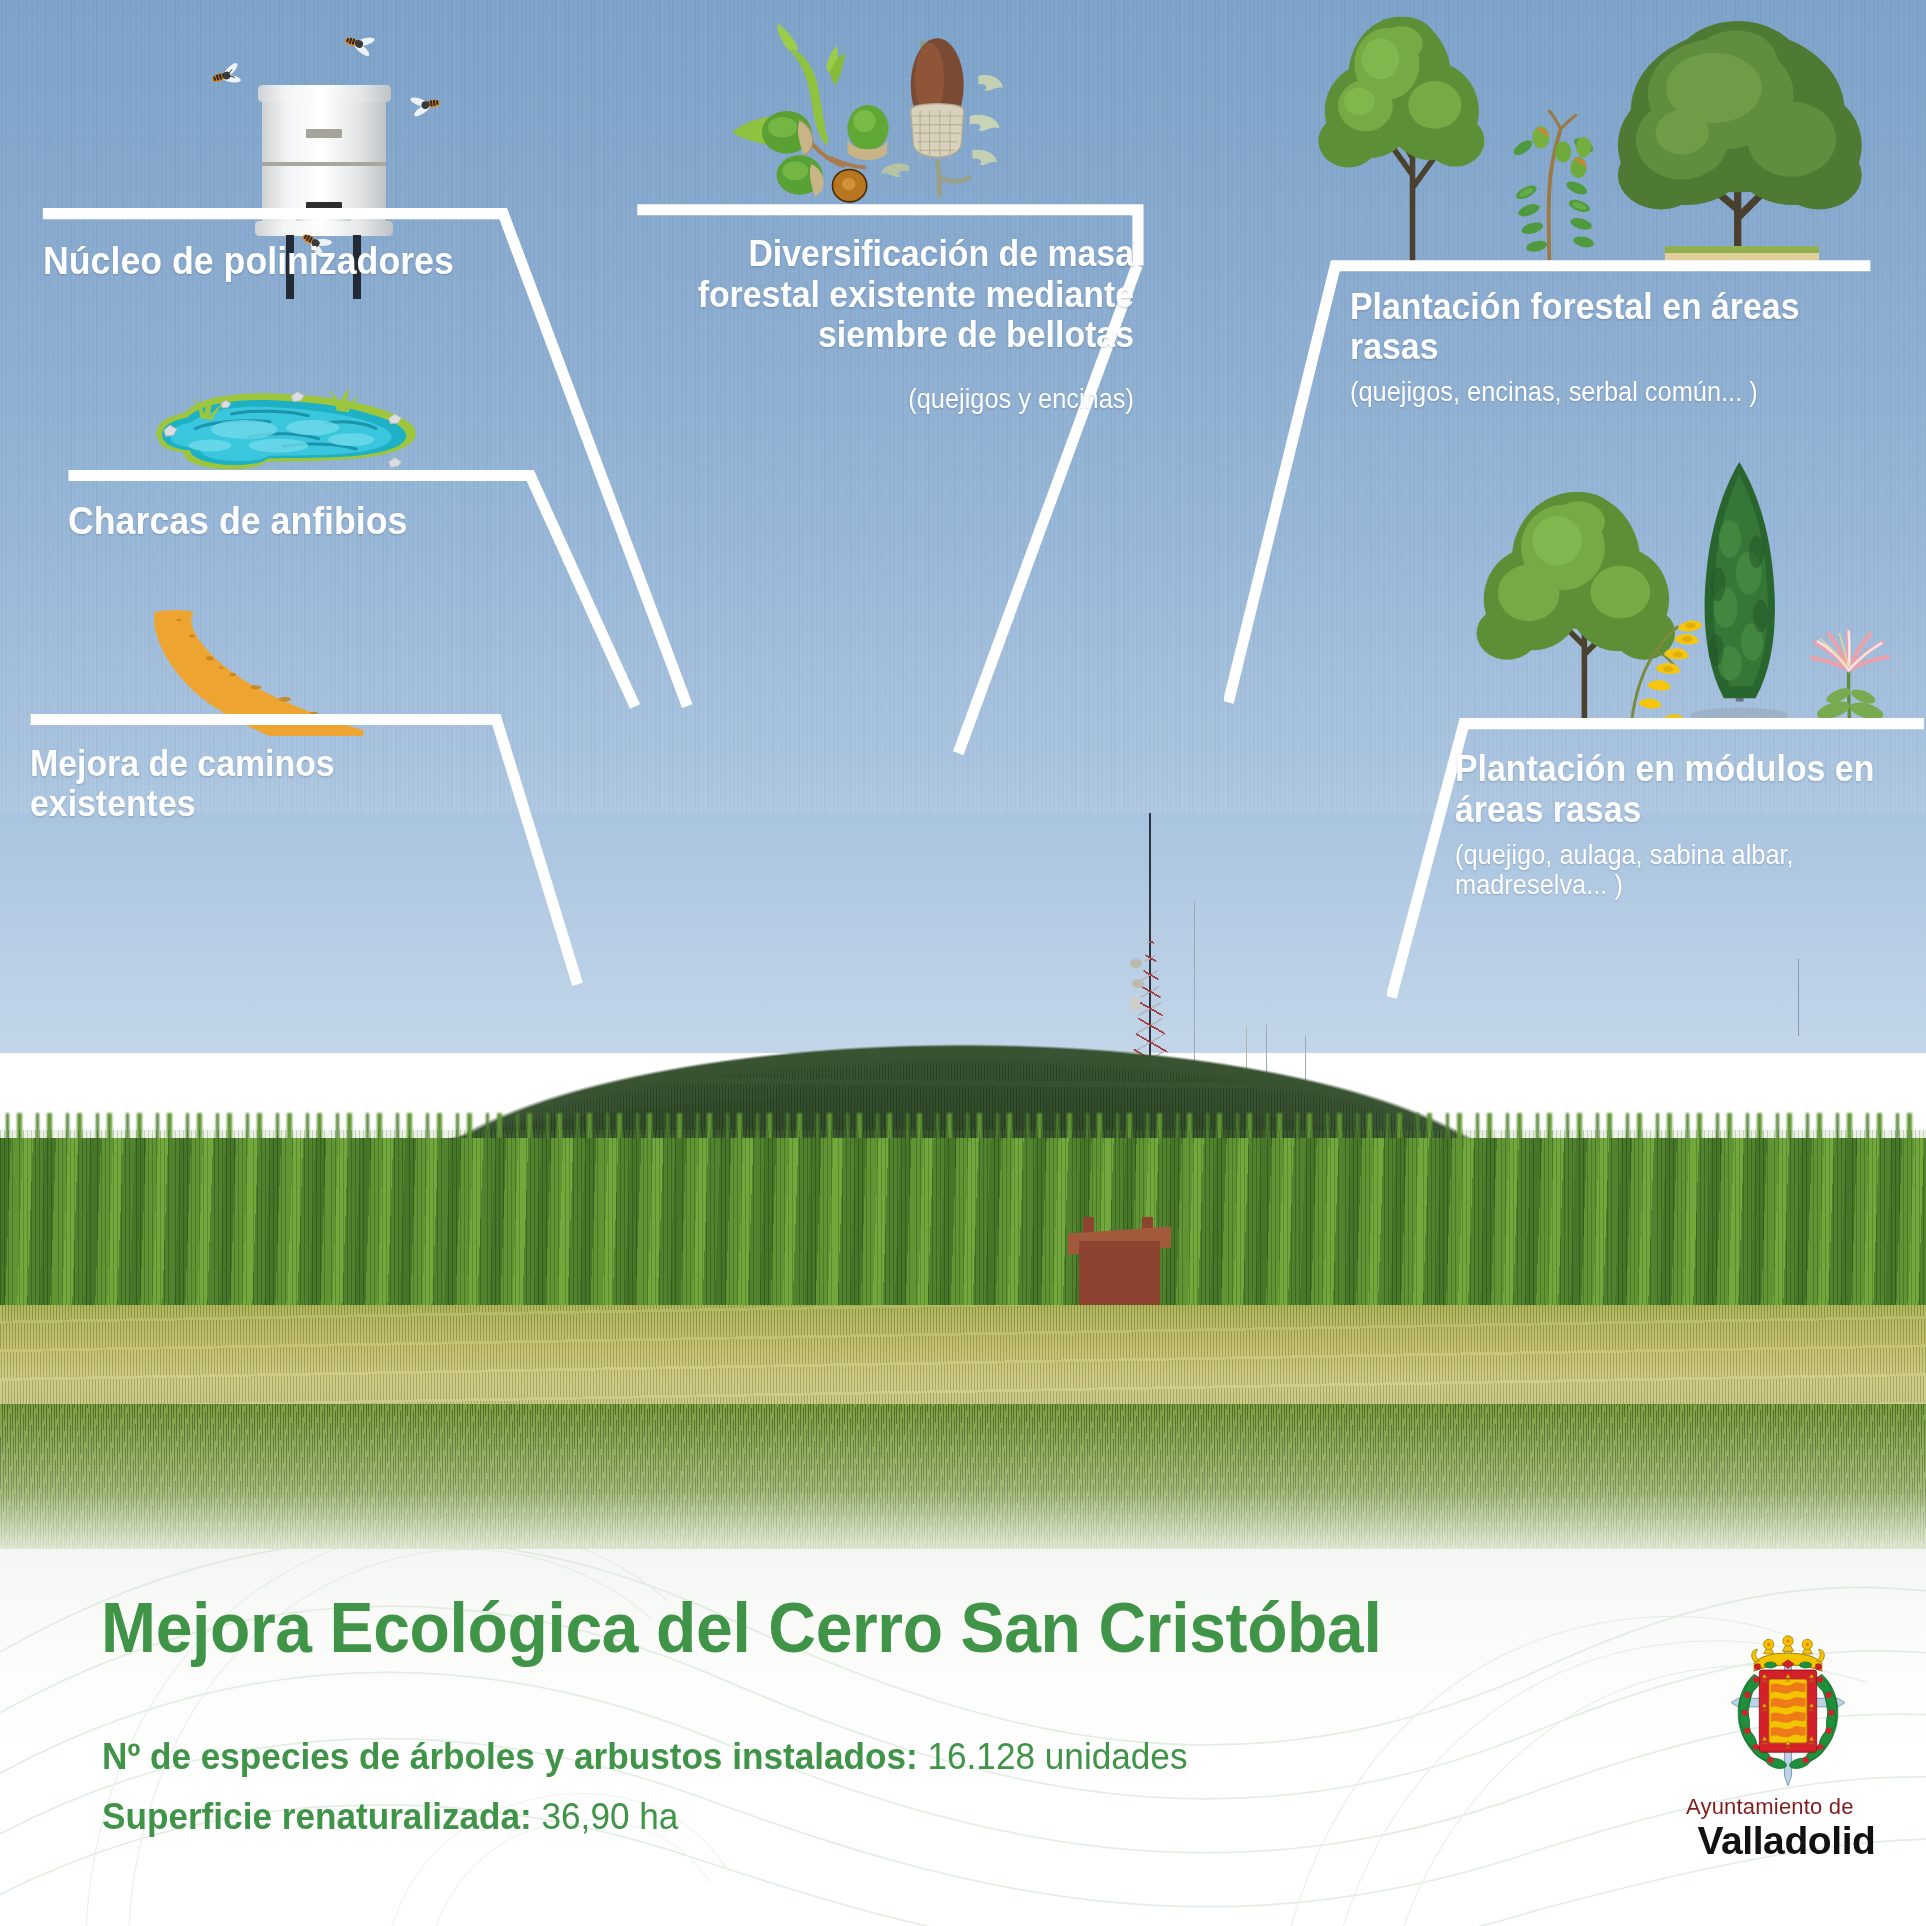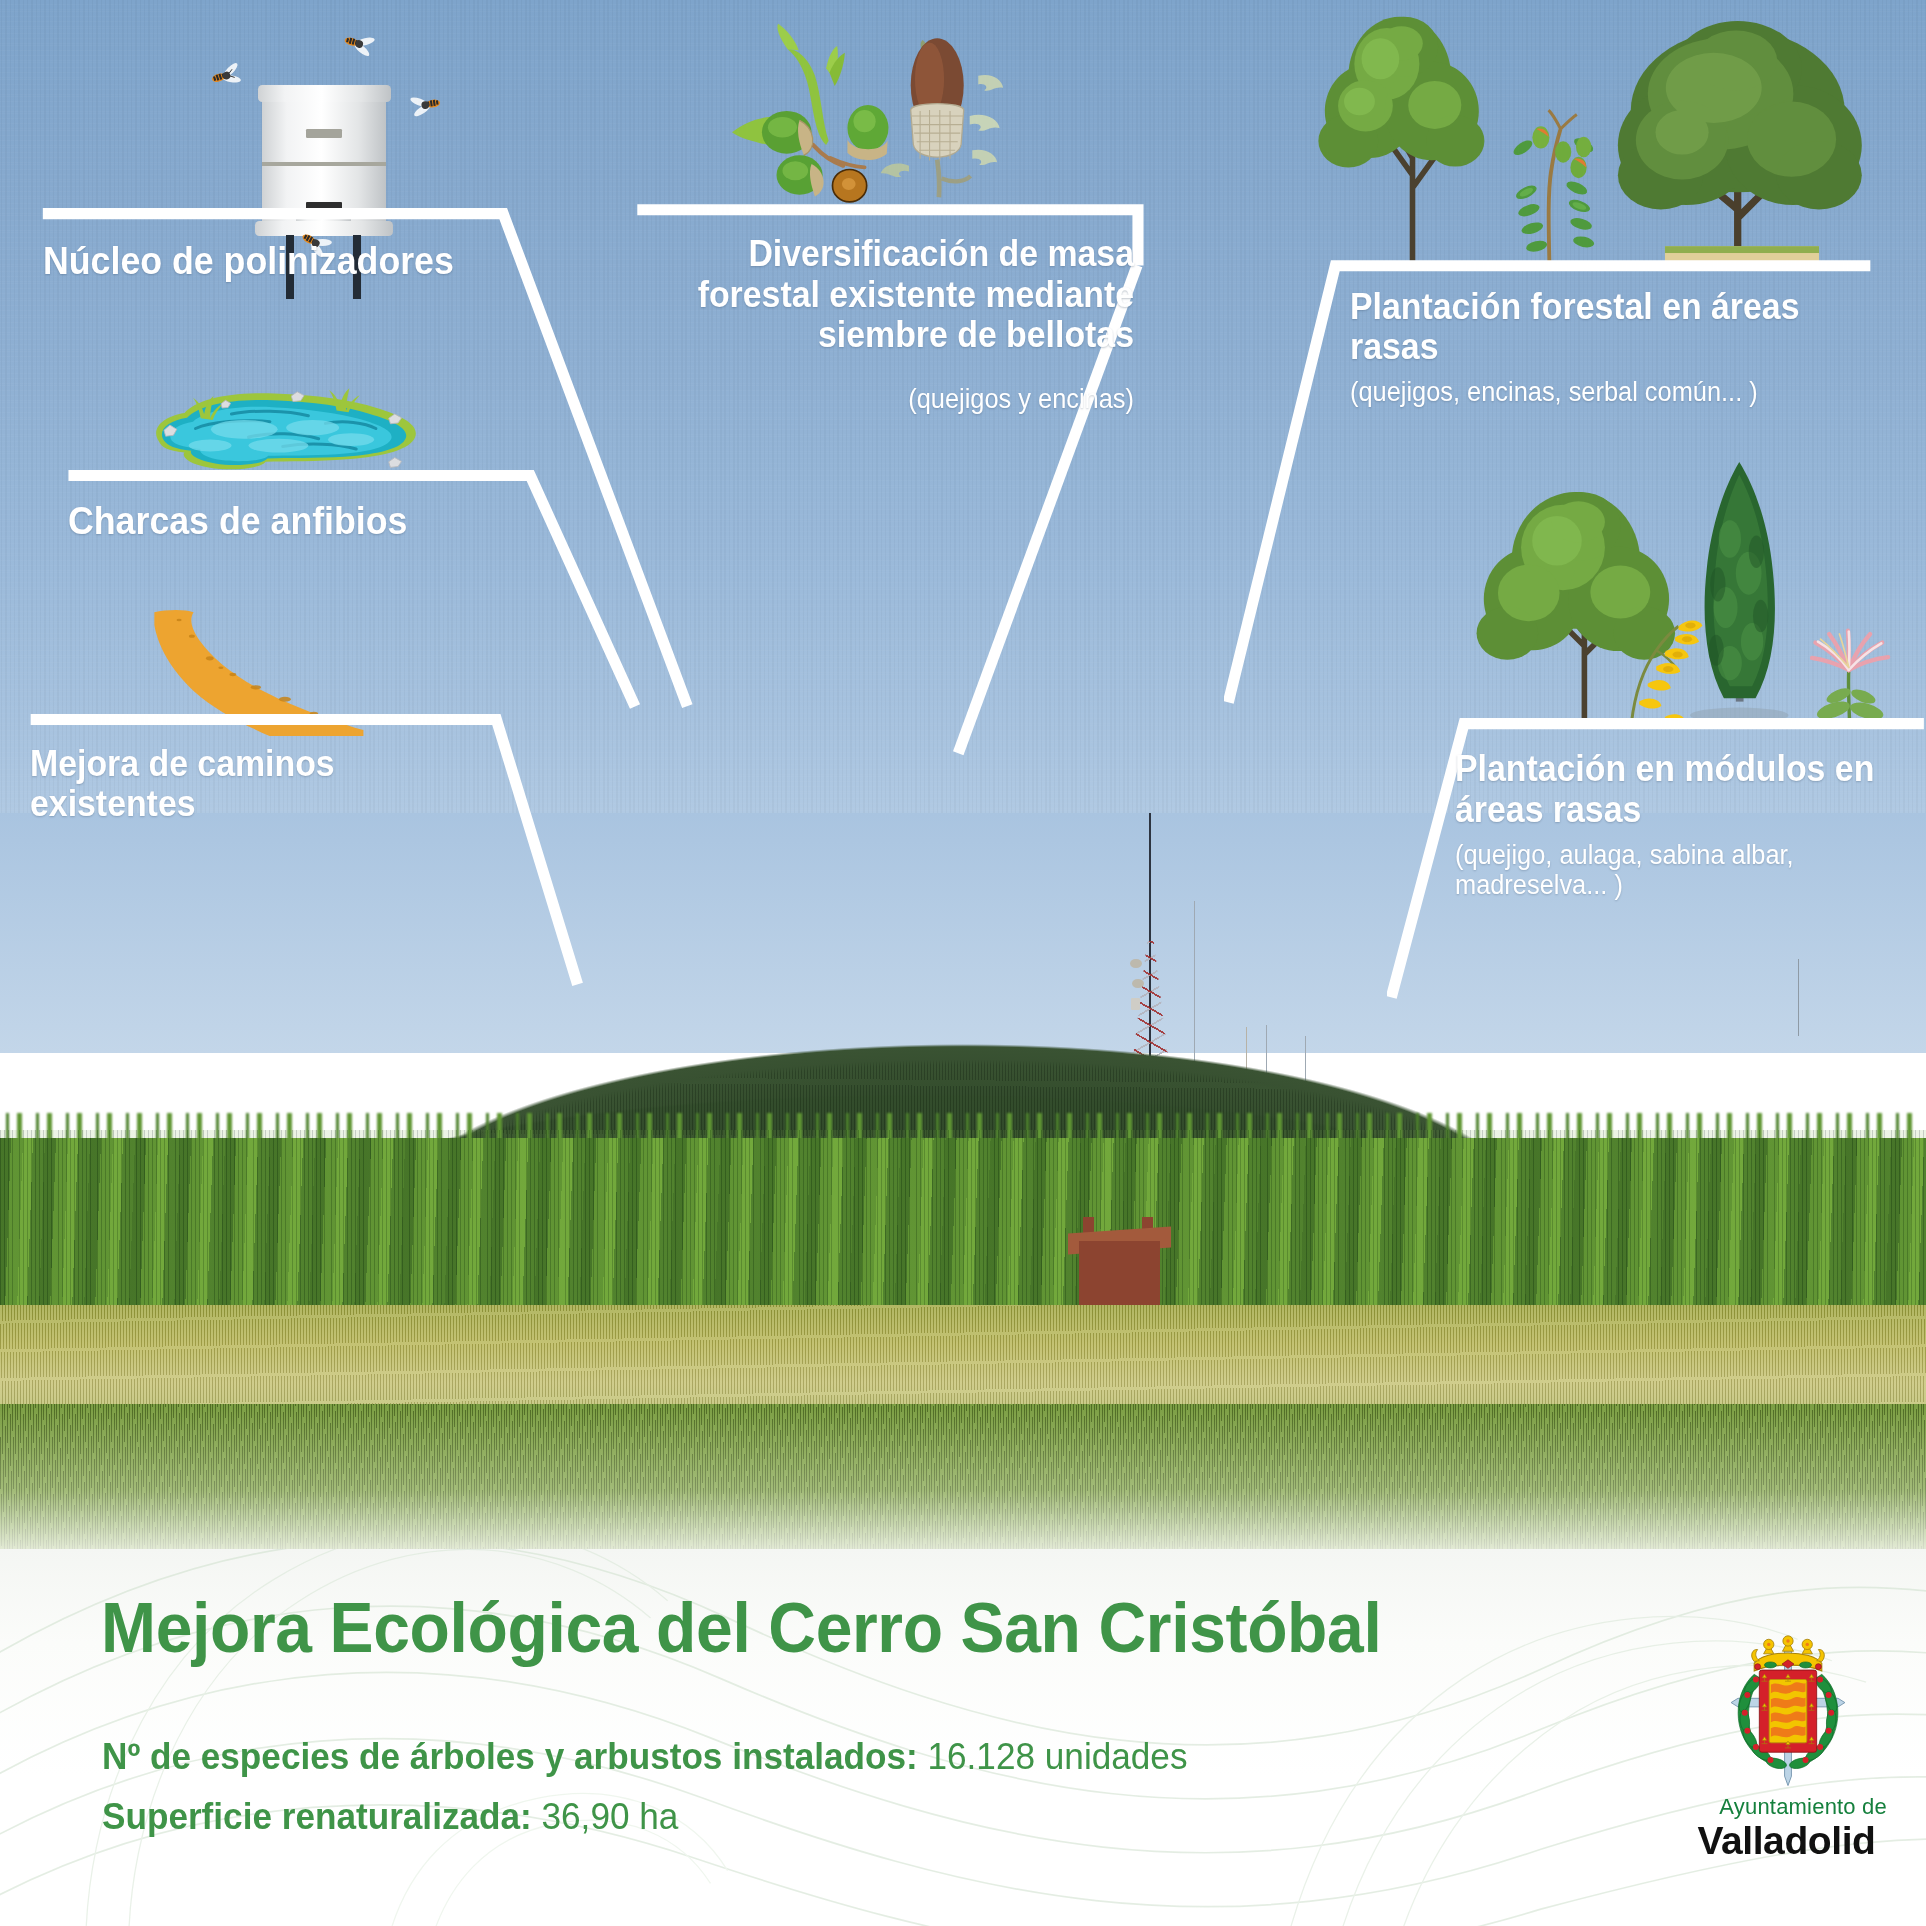--- a/index.html
+++ b/index.html
@@ -159,22 +159,22 @@
   }
   .stat .lbl{font-weight:700;}
   .stat .val{font-weight:400;}
   .stat1{top:1738px;}
   .stat2{top:1798px;}
 
   
   .logo{position:absolute;left:1686px;top:1635px;width:201px;height:240px;}
   .logo-crest{position:absolute;left:26.5px;top:0;width:150px;height:154px;}
   .logo-txt1{
-    position:absolute;left:0;top:159px;width:201px;text-align:right;
-    font-size:22px;color:#15803d;font-weight:400;letter-spacing:0.2px;
+    position:absolute;left:0;top:159px;width:201px;text-align:left;
+    font-size:22px;color:#7f1d1d;font-weight:400;letter-spacing:0.2px;
   }
   .logo-txt2{
     position:absolute;left:0;top:184px;width:201px;text-align:center;
     font-size:39px;color:#111;font-weight:700;letter-spacing:-0.4px;
   }
 
   
   .callout{position:absolute;color:#fff;}
   .callout .txt{
     position:absolute;left:0;

